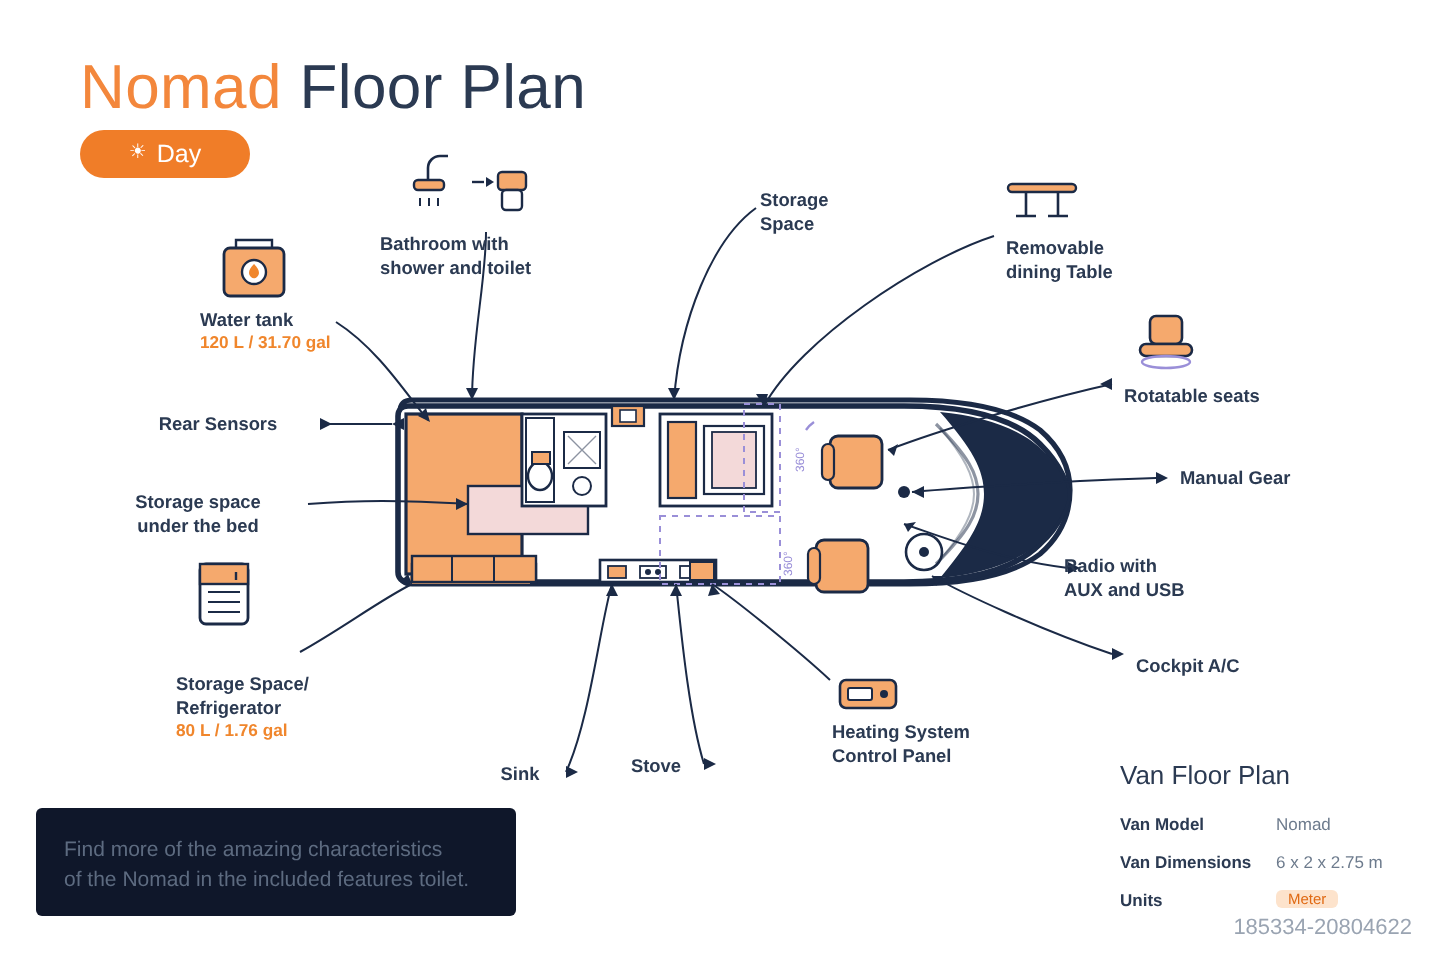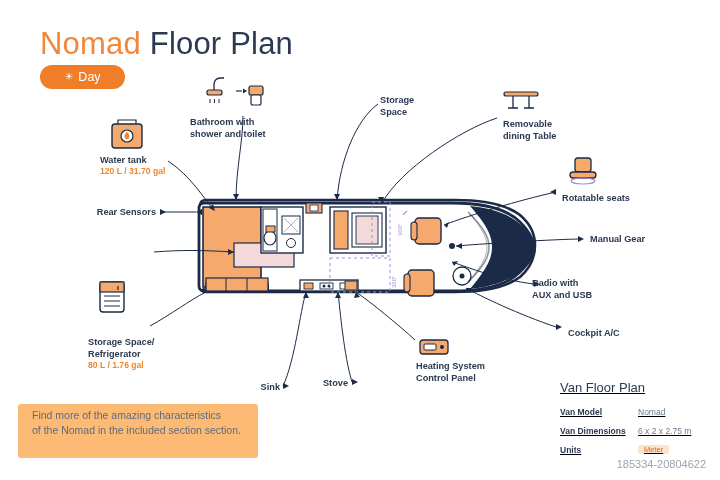--- a/index.html
+++ b/index.html
@@ -30,47 +30,47 @@
     background: #f07d28;
     color: #fff; font-size: 12.5px;
     display: flex; align-items: center; justify-content: center;
     gap: 5px;
   }
   .daypill .sun { font-size: 10px; line-height: 1; }
   
   .note {
     position: absolute; left: 18px; top: 404px;
     width: 240px; height: 54px;
-    background: #fdba74;
+    background: #0f172a;
     border-radius: 3px;
-    padding: 4px 14px;
+    padding: 14px 14px;
     color: #5d6b80; font-size: 10.5px; line-height: 1.45;
   }
   
-  .specs { position: absolute; left: 560px; top: 380px; width: 145px; text-decoration: underline; }
+  .specs { position: absolute; left: 560px; top: 380px; width: 145px; }
   .specs h3 { margin: 0 0 12px 0; font-size: 13px; color: #2b3a52; font-weight: 400; }
   .specrow { display: flex; align-items: flex-start; margin-bottom: 9px; font-size: 8.5px; }
   .specrow .k { color: #2b3a52; font-weight: bold; width: 78px; }
   .specrow .v { color: #6d7b8d; }
   .specrow .v.badge {
     background: #fde3cc; color: #e06a14;
     border-radius: 3px; padding: 0 6px; font-size: 7.5px;
   }
   .idcode {
     position: absolute; right: 14px; bottom: 10px;
     color: #9aa4b2; font-size: 11px;
   }
   
   .lbl {
     position: absolute;
     font-size: 9.2px; color: #2b3a52; font-weight: bold;
     line-height: 1.33;
   }
   .lbl .sub { display: block; color: #f0862c; font-weight: bold; font-size: 8.6px; }
-  .lbl.r { text-align: right; }
+  .lbl.r { text-align: center; }
   .lbl.c { text-align: left; }
   
   svg.layer { position: absolute; left: 0; top: 0; width: 720px; height: 480px; }
   svg.layer.top { pointer-events: none; }
 </style>
 </head>
 <body>
 
 <div class="page">
 
@@ -304,20 +304,24 @@
   </div>
 
   <div class="lbl r" style="left:62px; top:206px; width:94px;">
     <span>Rear Sensors</span>
   </div>
 
   <div class="lbl" style="left:590px; top:233px; width:90px;">
     <span>Manual Gear</span>
   </div>
 
+  <div class="lbl r" style="left:50px; top:245px; width:98px;">
+    <span>Storage space</span><br>
+    <span>under the bed</span>
+  </div>
 
   <div class="lbl" style="left:532px; top:277px; width:90px;">
     <span>Radio with</span><br>
     <span>AUX and USB</span>
   </div>
 
   <div class="lbl" style="left:88px; top:336px; width:96px;">
     <span>Storage Space/</span><br>
     <span>Refrigerator</span>
     <span class="sub">80 L / 1.76 gal</span>
@@ -335,21 +339,21 @@
     <span>Stove</span>
   </div>
 
   <div class="lbl" style="left:416px; top:360px; width:100px;">
     <span>Heating System</span><br>
     <span>Control Panel</span>
   </div>
 
   <div class="note">
     <span>Find more of the amazing characteristics</span><br>
-    <span>of the Nomad in the included section section.</span>
+    <span>of the Nomad in the included features toilet.</span>
   </div>
 
   <div class="specs">
     <h3>Van Floor Plan</h3>
     <div class="specrow">
       <span class="k">Van Model</span>
       <span class="v">Nomad</span>
     </div>
     <div class="specrow">
       <span class="k">Van Dimensions</span>

